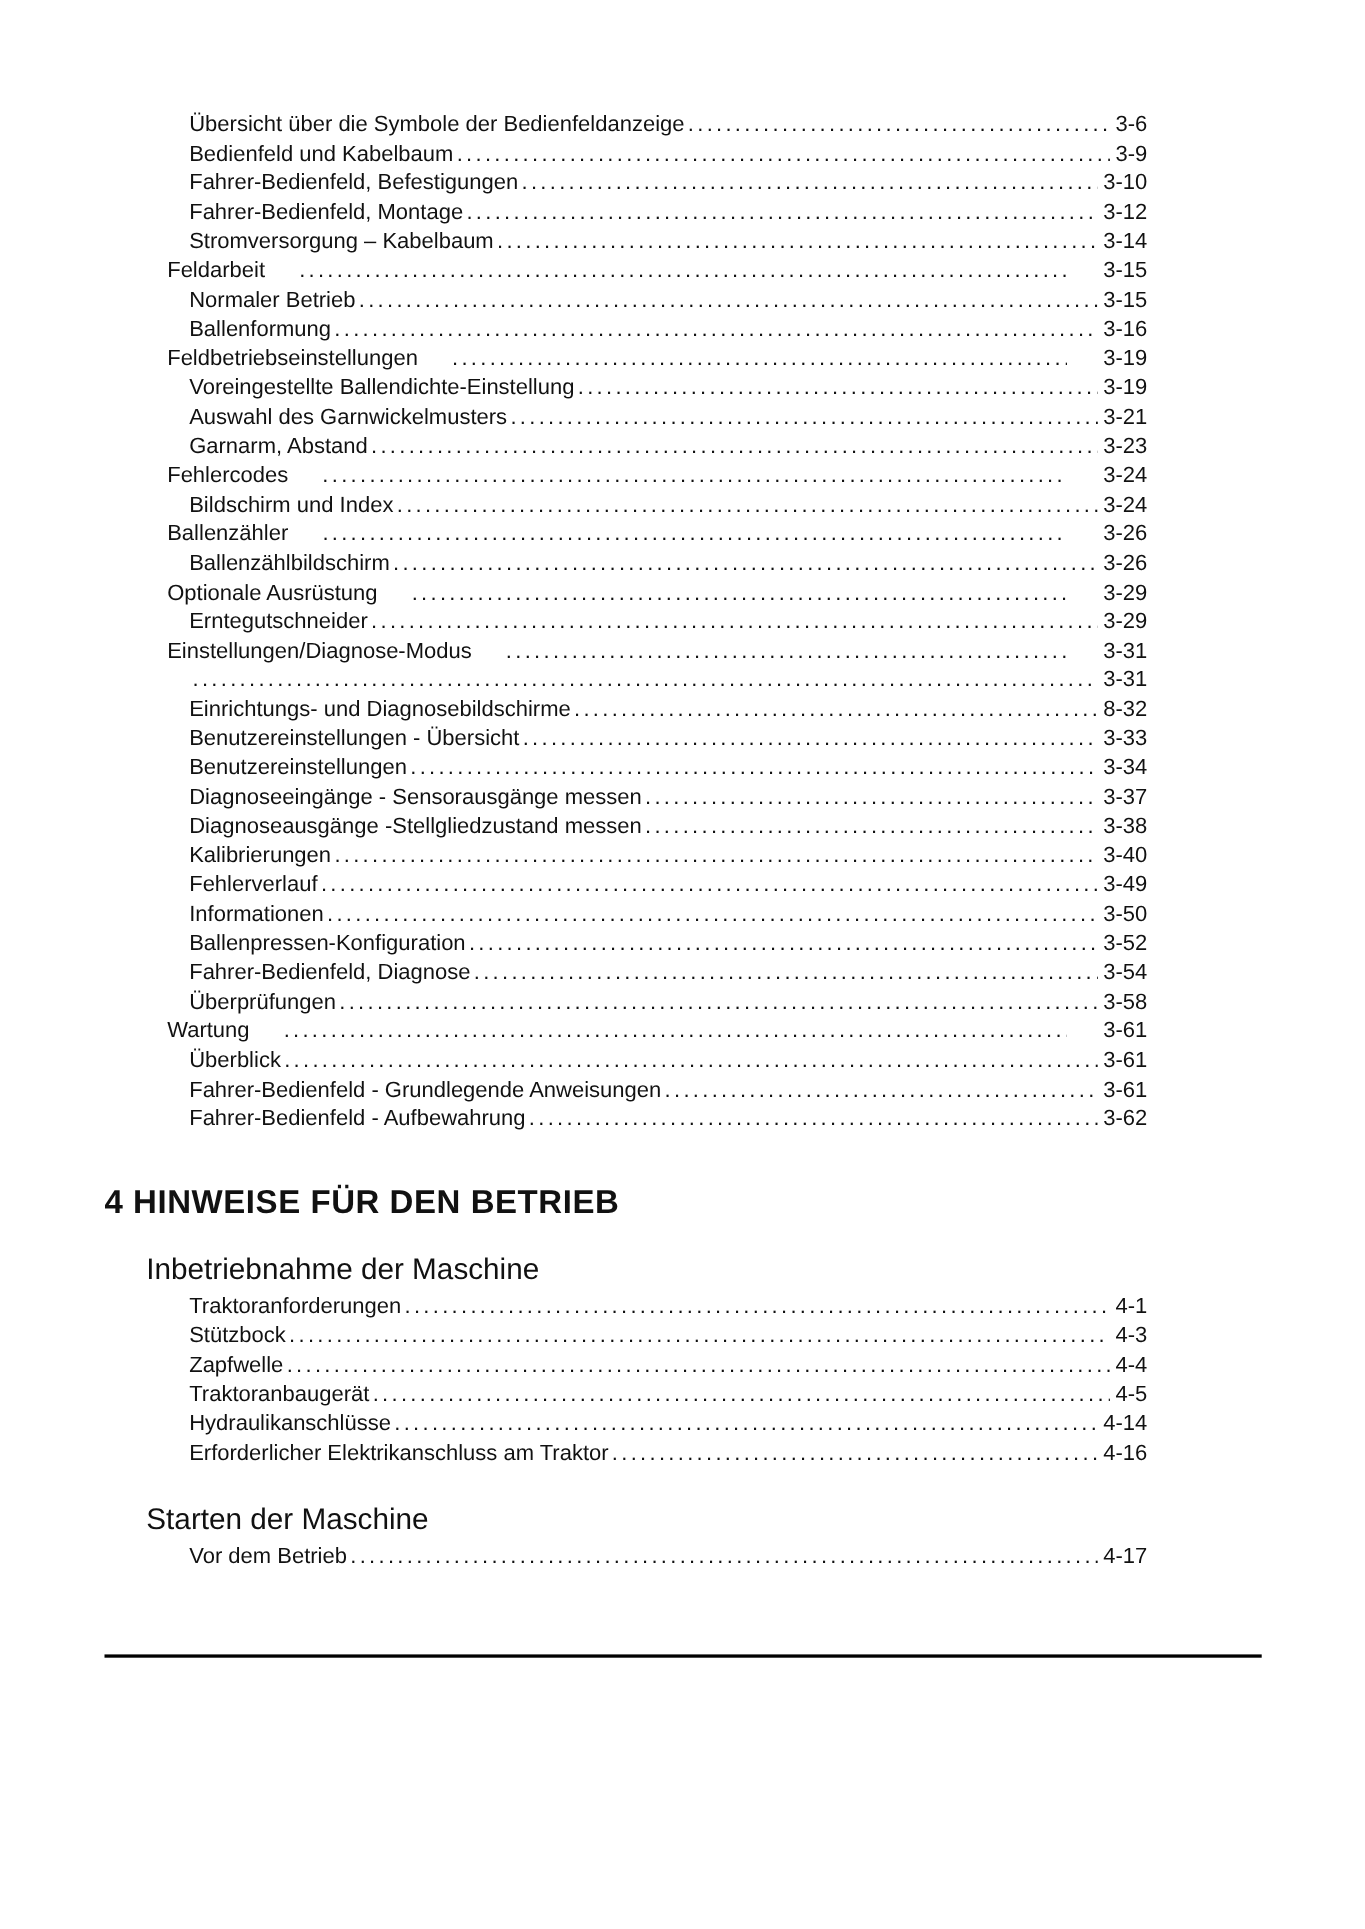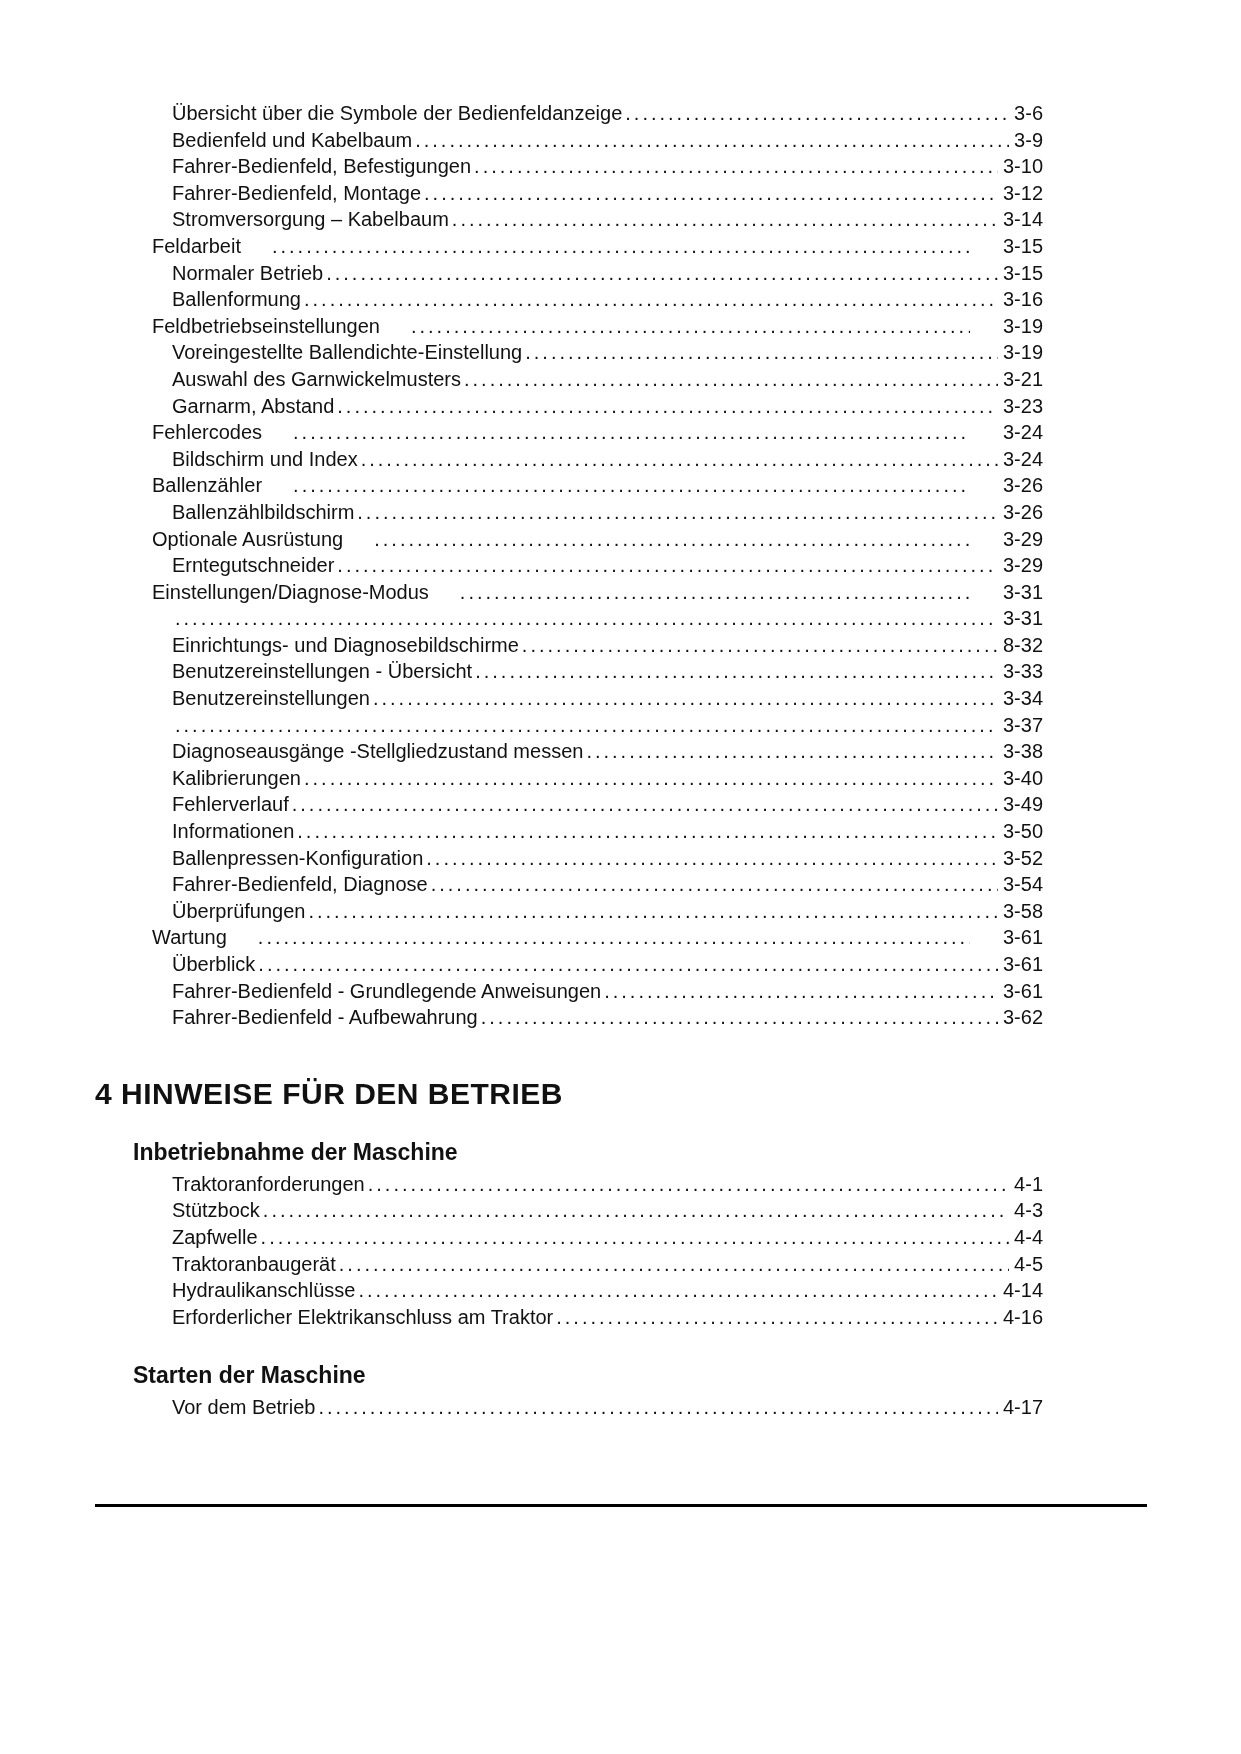--- a/index.html
+++ b/index.html
@@ -47,22 +47,22 @@
   .entry-page { white-space: nowrap; }
   .chapter-heading {
     font-size: 30px;
     font-weight: 700;
     margin: 46px 0 18px 0;
     letter-spacing: 0.5px;
   }
   .section { margin-top: 28px; }
   .section.gap-large { margin-top: 32px; }
   .section-title {
-    font-size: 23px;
-    font-weight: 700;
+    font-size: 27px;
+    font-weight: 400;
     margin-left: 38px;
     margin-bottom: 5px;
   }
   .bottom-rule {
     position: absolute;
     left: 95px;
     top: 1504px;
     width: 1052px;
     height: 3px;
     background: #000000;
@@ -183,20 +183,21 @@
           <span class="entry-label">Benutzereinstellungen - Übersicht</span>
           <span class="leader"></span>
           <span class="entry-page">3-33</span>
         </div>
         <div class="entry lvl2">
           <span class="entry-label">Benutzereinstellungen</span>
           <span class="leader"></span>
           <span class="entry-page">3-34</span>
         </div>
         <div class="entry lvl2">
+          <span class="entry-label">Diagnoseeingänge - Sensorausgänge messen</span>
           <span class="leader"></span>
           <span class="entry-page">3-37</span>
         </div>
         <div class="entry lvl2">
           <span class="entry-label">Diagnoseausgänge -Stellgliedzustand messen</span>
           <span class="leader"></span>
           <span class="entry-page">3-38</span>
         </div>
         <div class="entry lvl2">
           <span class="entry-label">Kalibrierungen</span>

